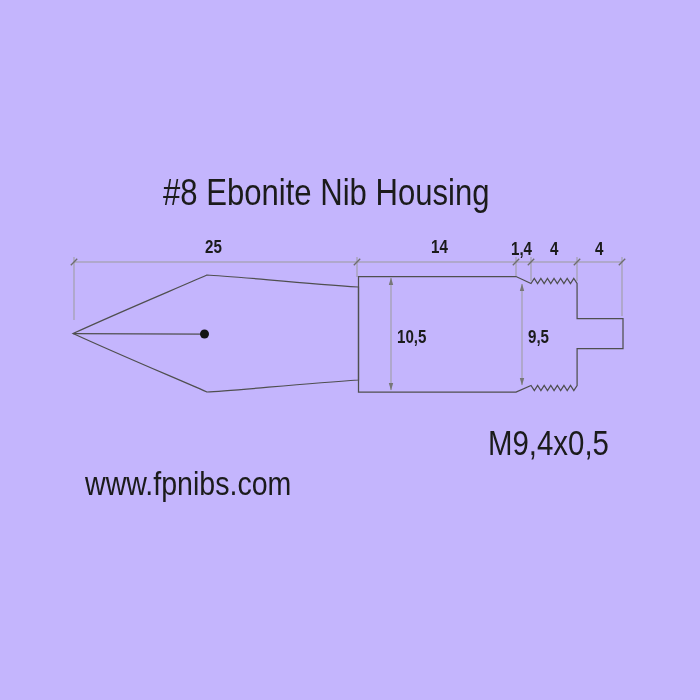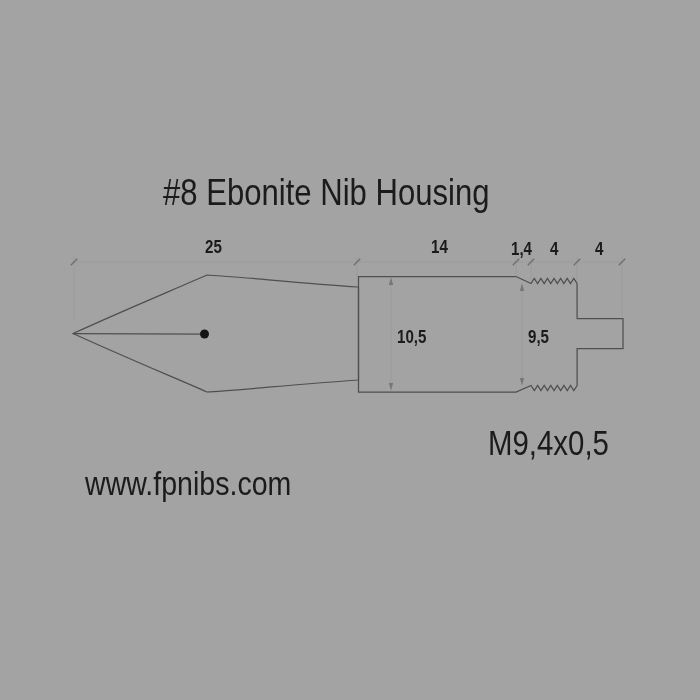--- a/index.html
+++ b/index.html
@@ -1,17 +1,17 @@
 <!DOCTYPE html>
 <html><head>
 <meta charset="utf-8">
 <style>
   html,body{margin:0;padding:0;background:#fff;}
   #stage{
-    position:relative;width:700px;height:700px;background:#a3a3a3;
+    position:relative;width:700px;height:700px;background:#c4b5fd;
     font-family:"Liberation Sans","DejaVu Sans",sans-serif;overflow:hidden;
   }
   #drawing{position:absolute;left:0;top:0;}
   .t{
     position:absolute;white-space:nowrap;color:#1b1b1b;line-height:1;
     transform:scaleX(0.84);transform-origin:left top;
   }
   .title{font-size:37px;}
   .dim{font-size:18px;font-weight:bold;}
   .spec{font-size:35px;}

